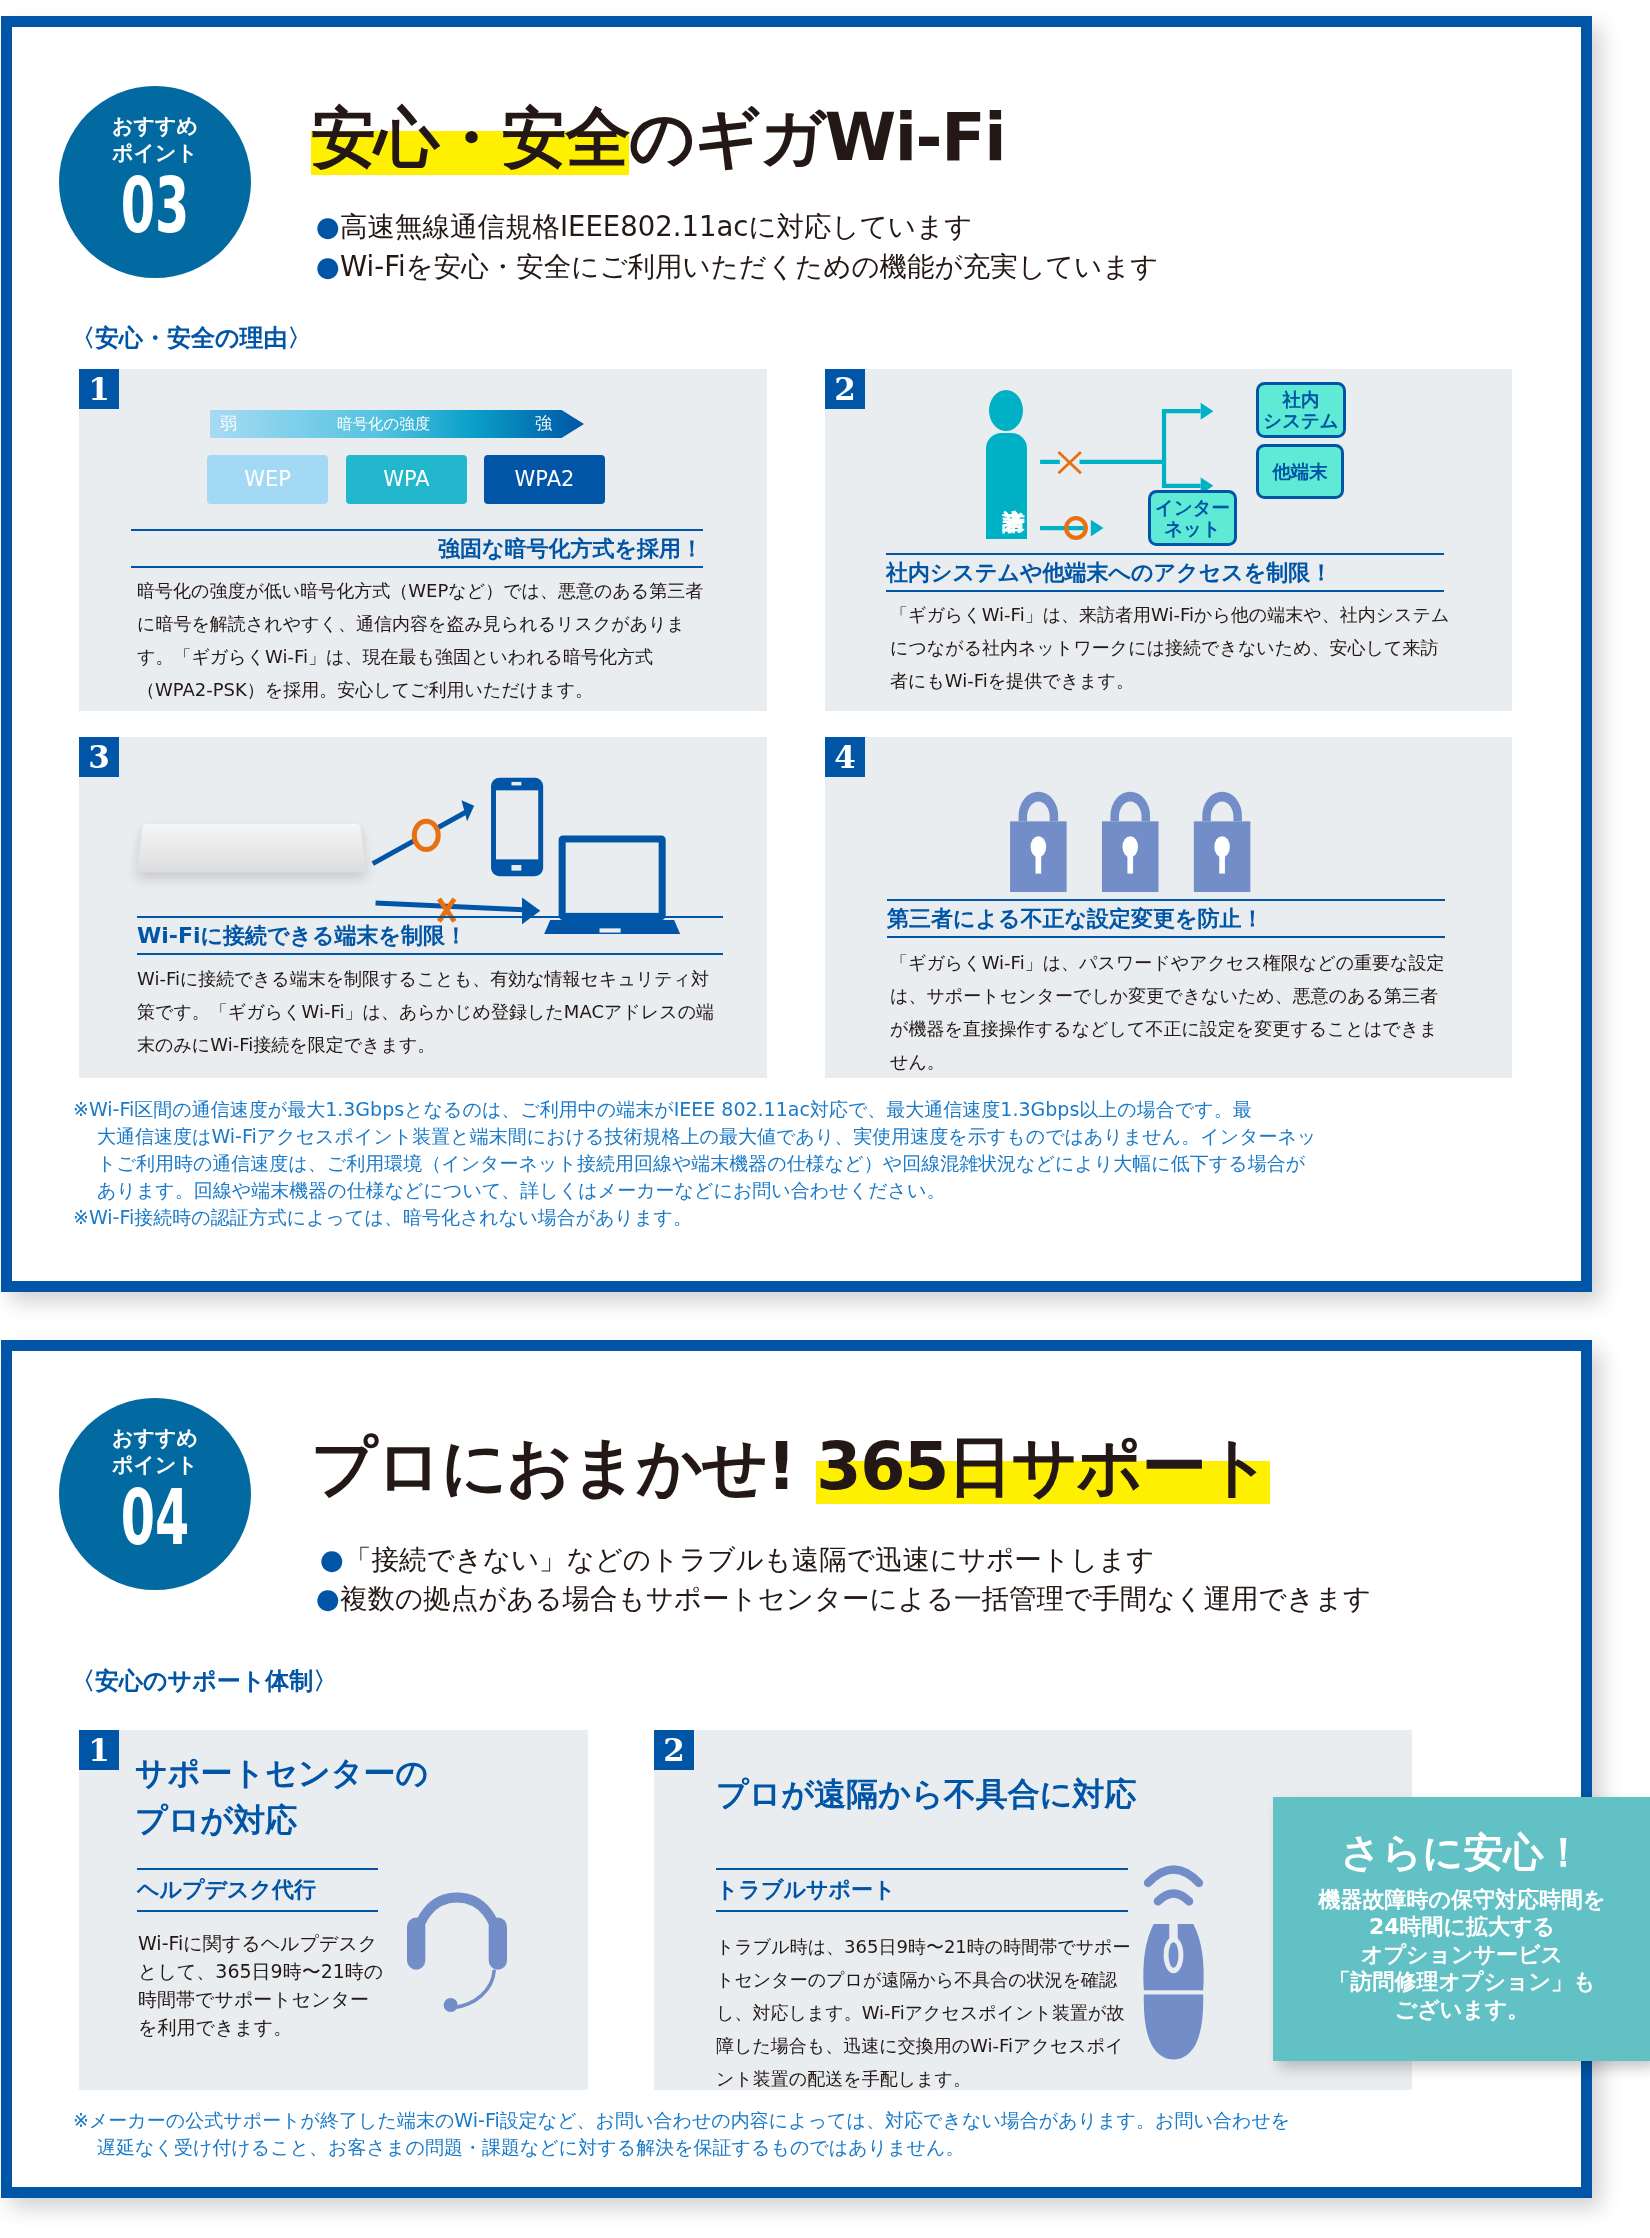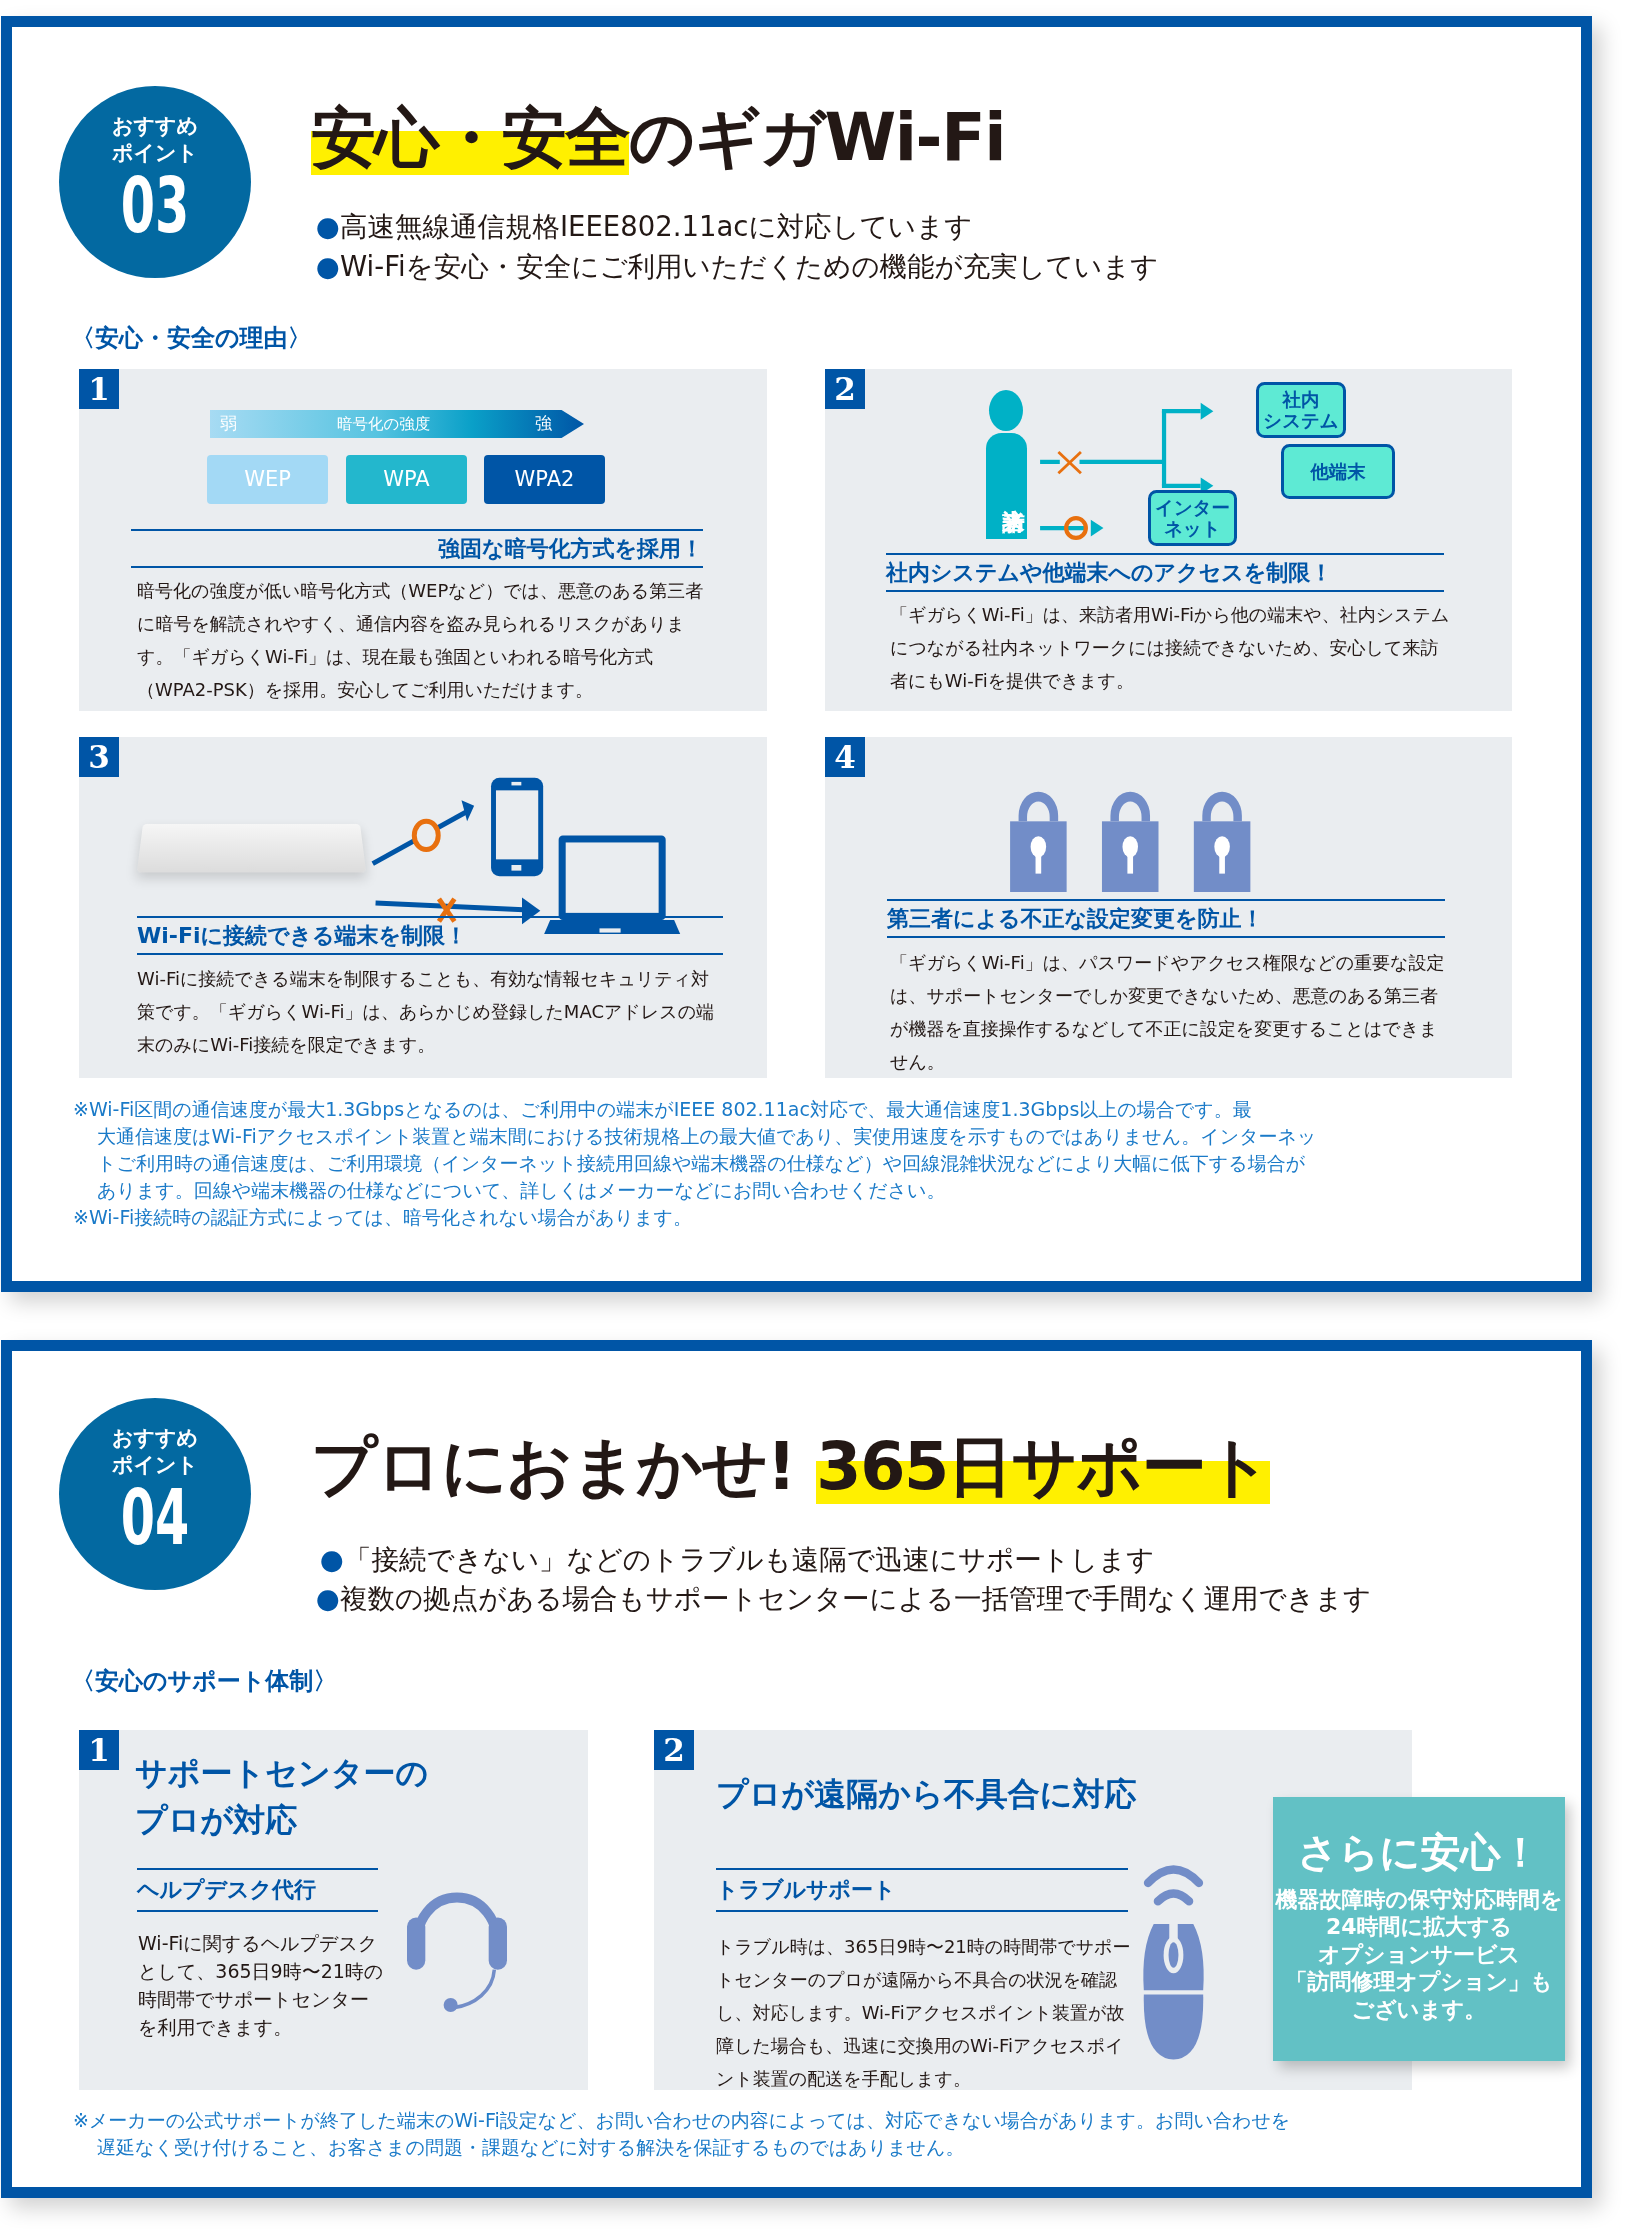--- a/index.html
+++ b/index.html
@@ -91,21 +91,21 @@
     <line x1="177" y1="146" x2="232" y2="146" stroke="#00b1c6" stroke-width="6"></line>
     <polygon points="232,134 250,146 232,158" fill="#00b1c6"></polygon>
     <line x1="30" y1="98" x2="62" y2="128" stroke="#e8700f" stroke-width="4"></line>
     <line x1="62" y1="98" x2="30" y2="128" stroke="#e8700f" stroke-width="4"></line>
     <line x1="4" y1="206" x2="70" y2="206" stroke="#00b1c6" stroke-width="6"></line>
     <circle cx="55" cy="206" r="14" fill="none" stroke="#e8700f" stroke-width="6"></circle>
     <polygon points="76,194 94,206 76,218" fill="#00b1c6"></polygon>
   </svg>
   <div class="diag-box" style="left:431px;top:12.7px;width:90px;height:56px;white-space:pre-line;">社内
 システム</div>
-  <div class="diag-box" style="left:431px;top:75px;width:114px;height:55px;margin-left:25px;">他端末</div>
+  <div class="diag-box" style="left:431px;top:75px;width:88px;height:55px;">他端末</div>
   <div class="diag-box" style="left:323px;top:121px;width:89px;height:56px;white-space:pre-line;">インター
 ネット</div>
   <div class="card-head" style="left:61px;top:184px;width:558px;">社内システムや他端末へのアクセスを制限！</div>
   <div class="card-body" style="left:65px;top:229px;width:565px;">「ギガらくWi-Fi」は、来訪者用Wi-Fiから他の端末や、社内システムにつながる社内ネットワークには接続できないため、安心して来訪者にもWi-Fiを提供できます。</div>
 </div>
 
 <div class="card" style="left:79px;top:737px;width:688px;height:341px;">
   <div class="badge">3</div>
 
   <div class="abs" style="left:61px;top:85px;width:223px;height:51px;background:linear-gradient(#f6f6f6,#dcdcdc);border-radius:4.2px;box-shadow:0 5.6px 11.3px rgba(0,0,0,0.15);transform:perspective(282px) rotateX(18deg);"></div>
@@ -214,21 +214,21 @@
   <svg class="abs" style="left:484px;top:119px;" width="71" height="212" viewBox="0 0 100 300">
     <path d="M14 48 Q 50 10 86 48" fill="none" stroke="#728dc8" stroke-width="12" stroke-linecap="round"></path>
     <path d="M28 74 Q 50 52 72 74" fill="none" stroke="#728dc8" stroke-width="12" stroke-linecap="round"></path>
     <path d="M8 200 Q 4 140 22 106 L 44 106 L 44 150 L 56 150 L 56 106 L 78 106 Q 96 140 92 200 Z" fill="#728dc8"></path>
     <path d="M8 206 L 92 206 Q 94 296 50 298 Q 6 296 8 206 Z" fill="#728dc8"></path>
     <ellipse cx="50" cy="150" rx="14" ry="26" fill="#eaedf0"></ellipse>
     <ellipse cx="50" cy="150" rx="7" ry="18" fill="#728dc8"></ellipse>
   </svg>
 </div>
 
-<div class="teal" style="left:1273px;top:1797px;width:292px;height:264px;">
+<div class="teal" style="left:1273px;top:1797px;width:378px;height:264px;">
   <div class="big">さらに安心！</div>
   <div class="txt">
     <div>機器故障時の保守対応時間を</div>
     <div>24時間に拡大する</div>
     <div>オプションサービス</div>
     <div>「訪問修理オプション」も</div>
     <div>ございます。</div>
   </div>
 </div>
 

